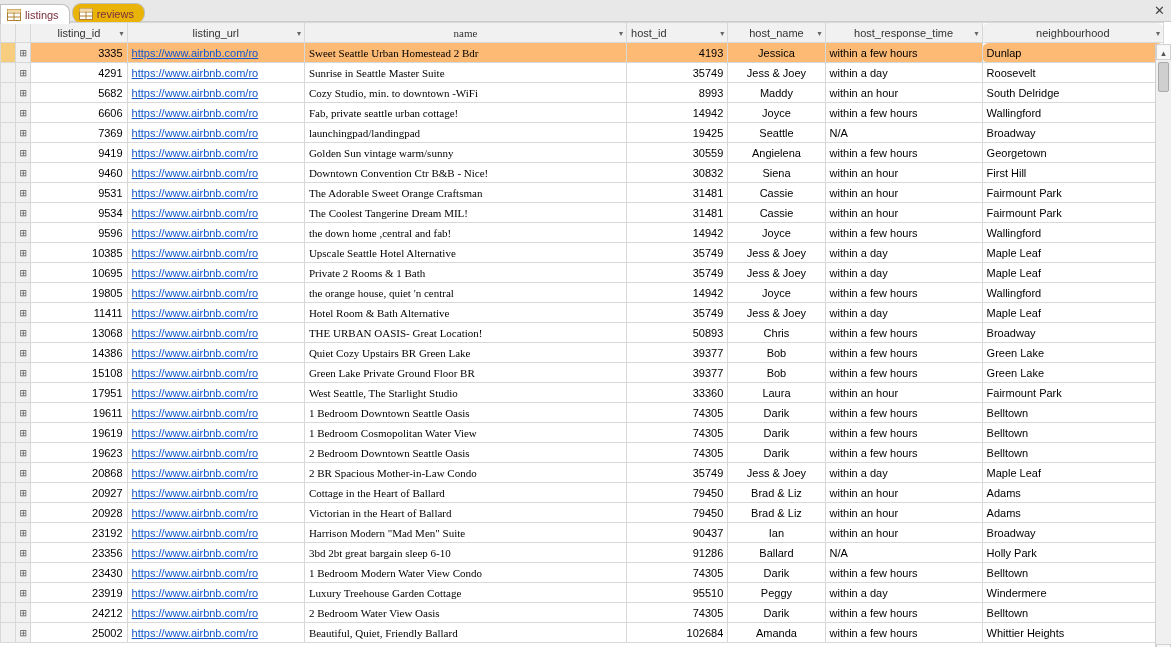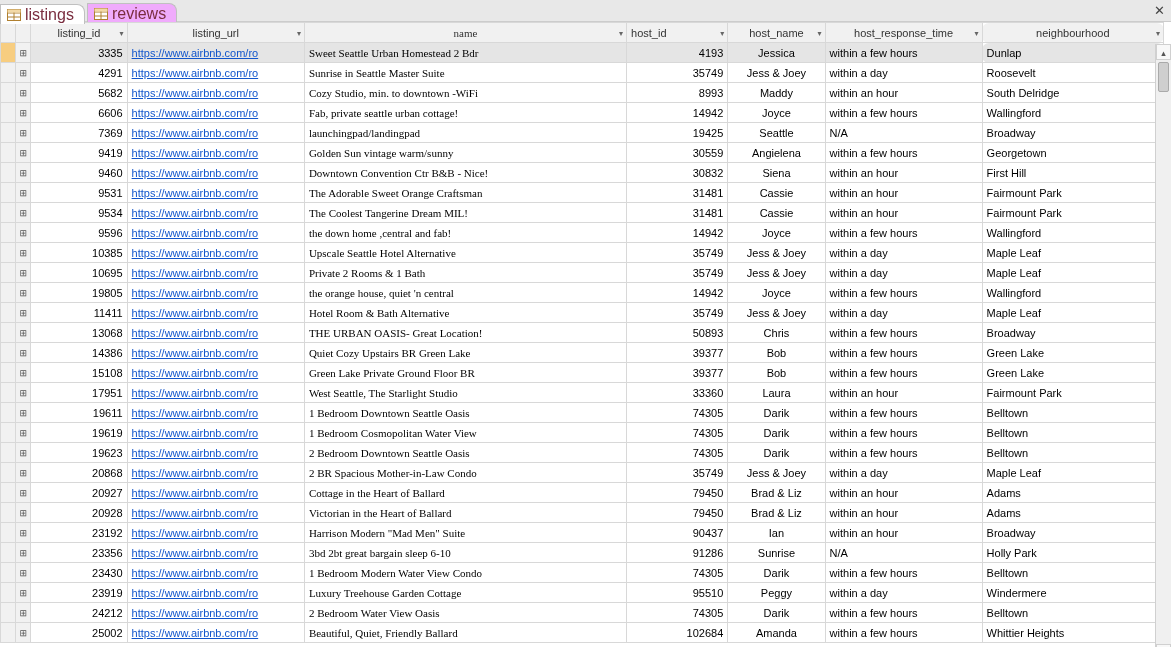--- a/index.html
+++ b/index.html
@@ -27,27 +27,27 @@
   background: #fff;
   border: 1px solid #c0c0c0;
   border-bottom: none;
   border-top-right-radius: 8px;
   margin-right: 2px;
   gap: 4px;
   cursor: pointer;
   position: relative;
   top: 2px;
 }
-.tab:not(.active) { background: #f0abfc; }
+.tab:not(.active) { background: #eab308; border-radius: 9px; }
 .tab.active { z-index: 2; top: 3px; }
 .tab-icon {
   width: 14px; height: 12px;
   display: inline-block;
 }
-.tab-label { color: #7a2d3f; font-size: 16px; }
+.tab-label { color: #7a2d3f; font-size: 11px; }
 .close-btn {
   position: absolute;
   right: 6px;
   top: 3px;
   font-size: 13px;
   color: #444;
   cursor: pointer;
 }
 .grid-wrap {
   width: 1171px;
@@ -89,21 +89,21 @@
 td.expand { font-size: 9px; color:#555; cursor:pointer;}
 .col-listing_id { width: 95px; text-align: right; }
 th.col-listing_id { text-align: center; }
 .col-listing_url { width: 175px; text-align: left;}
 .col-name { width: 318px; text-align: left; font-family: Liberation Serif, serif;}
 .col-host_id { width: 100px; text-align: right;}
 th.col-host_id { text-align: left;}
 .col-host_name { width: 96px; text-align: center;}
 .col-host_response_time { width: 155px; text-align: left;}
 .col-neighbourhood { width: 179px; text-align: left; border-radius: 7px;}
-tr.selected td:not(.expand):not(.rowsel) { background: #e5e5e5; }
+tr.selected td:not(.expand):not(.rowsel) { background: #fdba74; }
 tr.selected td.rowsel { background:#f7cd80; }
 .grid td a { color: #1155cc; text-decoration: underline; cursor:pointer;}
 .vscroll {
   position:absolute; right:0; top:22px; bottom:0; width:16px;
   background:#f0f0f0; border-left:1px solid #d0d0d0;
 }
 .vscroll .up, .vscroll .down {
   height:16px; text-align:center; font-size:9px; line-height:16px; color:#555;
   background:#f8f8f8; border:1px solid #d0d0d0; cursor:pointer;
 }
@@ -435,21 +435,21 @@
           <td class="col-host_response_time">within an hour</td>
           <td class="col-neighbourhood">Broadway</td>
         </tr>
         <tr>
           <td class="rowsel"></td>
           <td class="expand">⊞</td>
           <td class="col-listing_id">23356</td>
           <td class="col-listing_url"><a>https://www.airbnb.com/ro</a></td>
           <td class="col-name">3bd 2bt great bargain  sleep 6-10</td>
           <td class="col-host_id">91286</td>
-          <td class="col-host_name">Sunrise</td>
+          <td class="col-host_name">Ballard</td>
           <td class="col-host_response_time">N/A</td>
           <td class="col-neighbourhood">Holly Park</td>
         </tr>
         <tr>
           <td class="rowsel"></td>
           <td class="expand">⊞</td>
           <td class="col-listing_id">23430</td>
           <td class="col-listing_url"><a>https://www.airbnb.com/ro</a></td>
           <td class="col-name">1 Bedroom Modern Water View Condo</td>
           <td class="col-host_id">74305</td>

